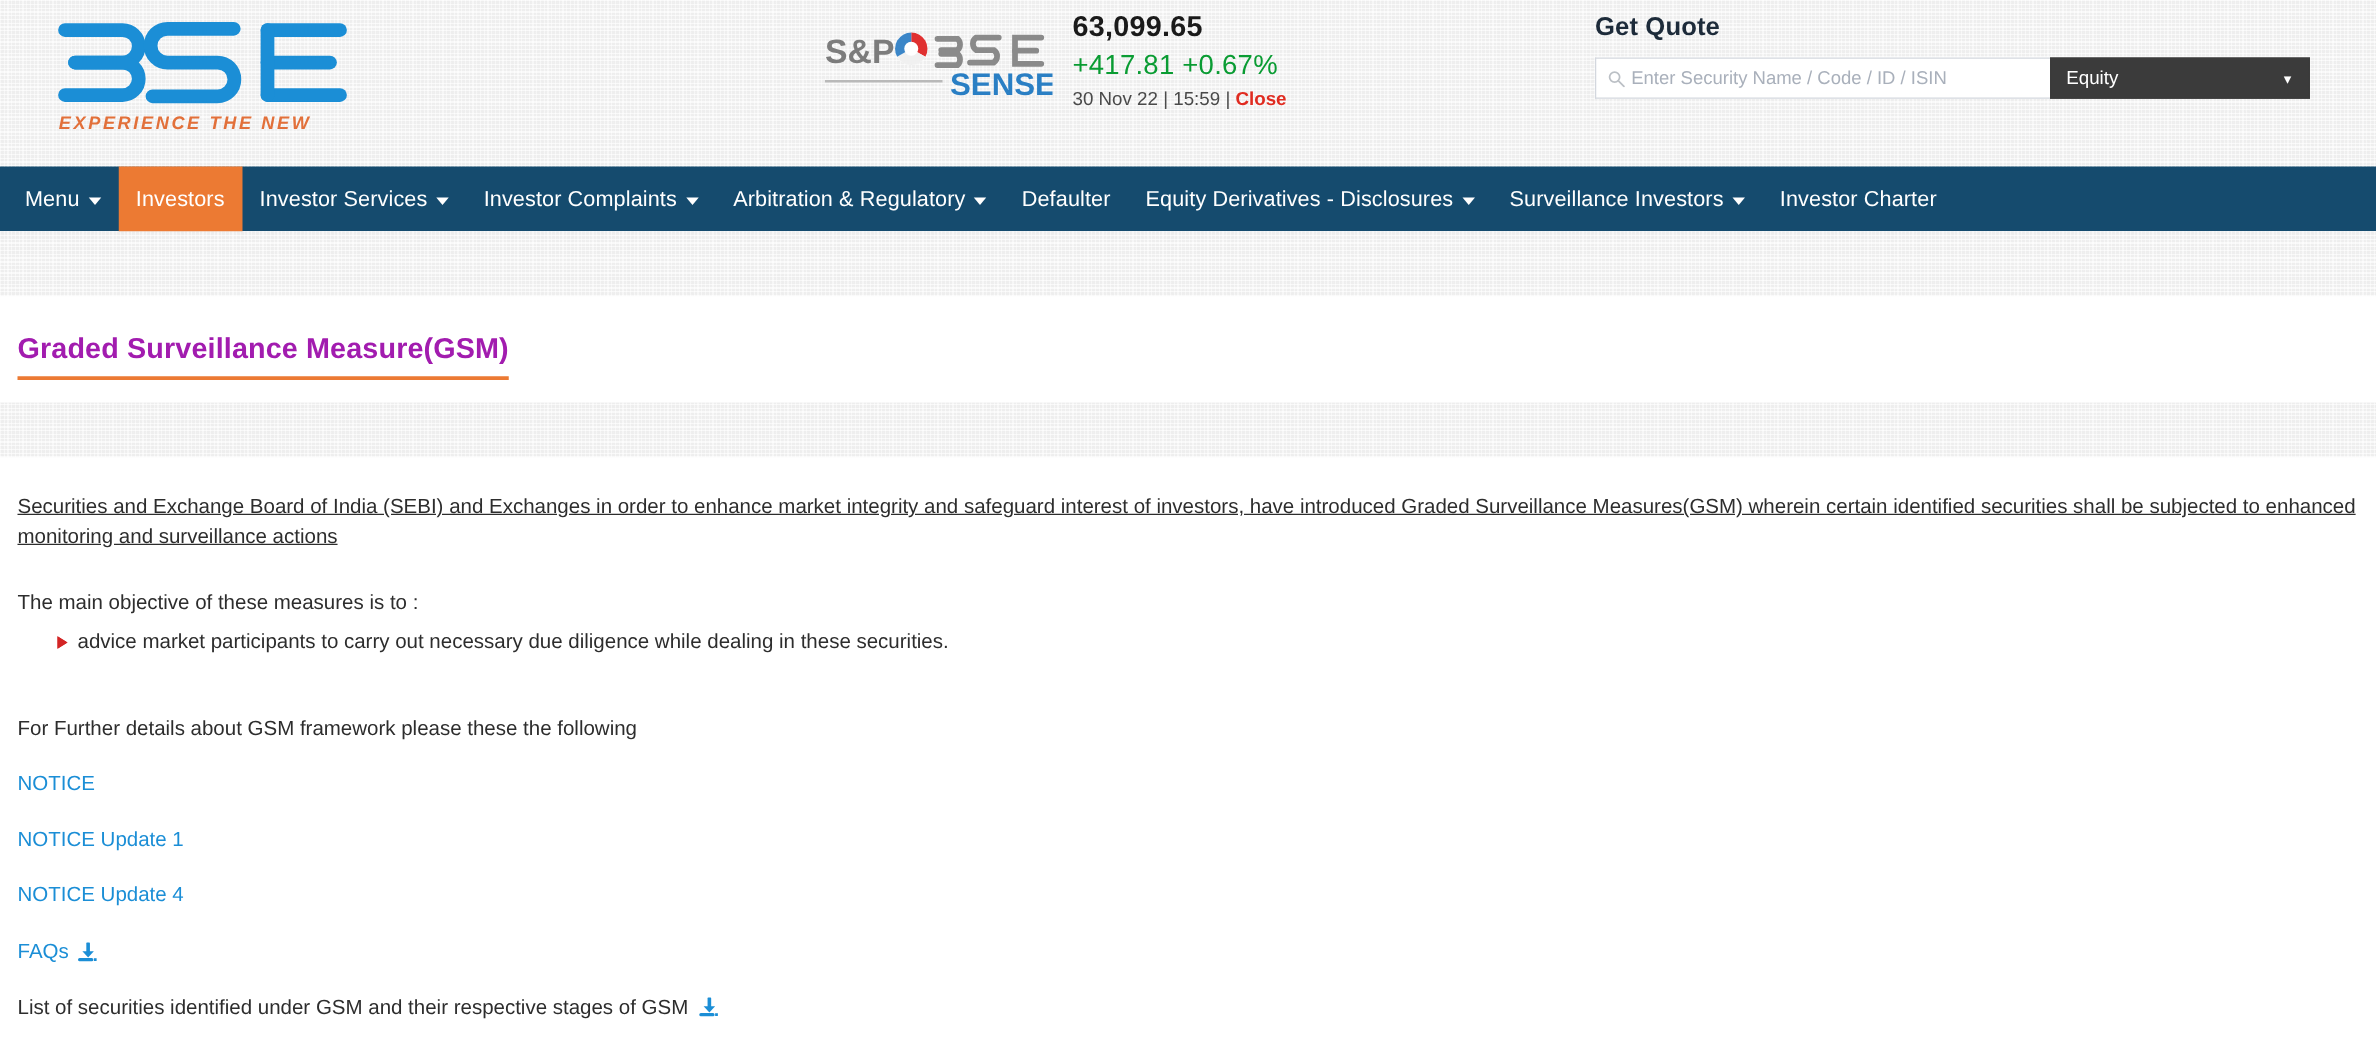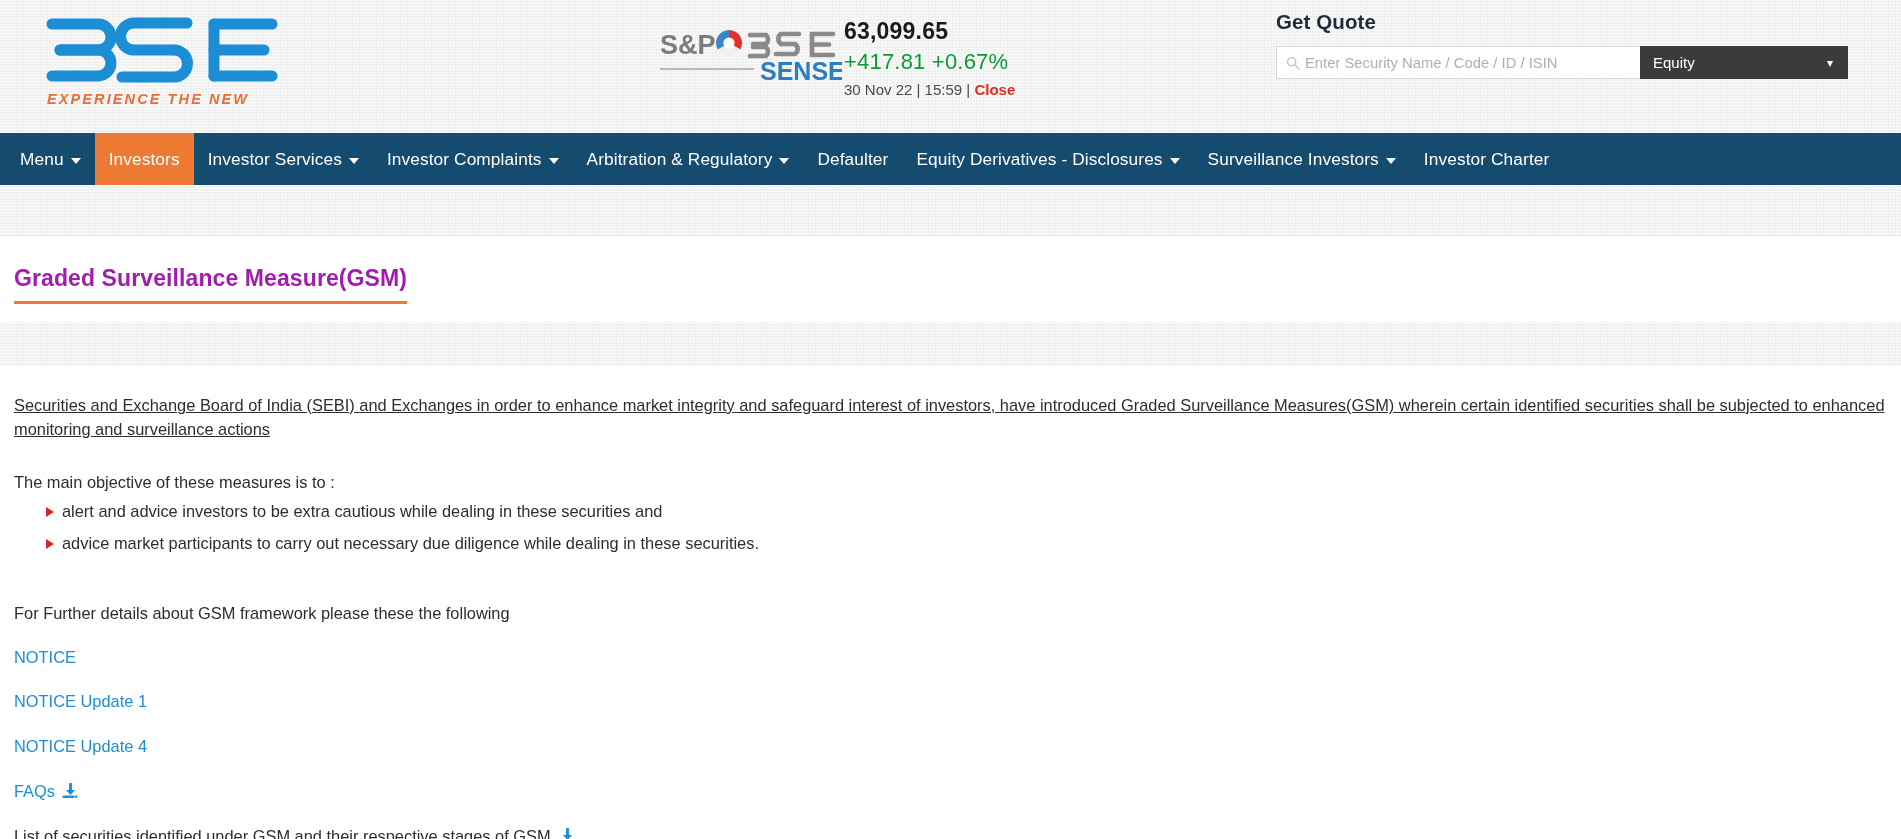--- a/index.html
+++ b/index.html
@@ -50,24 +50,24 @@
     letter-spacing: 2.1px;
     color: #e2703a;
     font-weight: 600;
     margin-top: 5px;
     margin-left: 5px;
   }
 
   
   .sensex {
     position: absolute;
-    left: 660px; top: 14px;
+    left: 660px; top: 4px;
     display: flex;
-    align-items: center;
-    gap: 2px;
+    align-items: flex-end;
+    gap: 16px;
   }
   .sp-logo { margin-top: 6px; }
   .quote-col { line-height: 1.18; padding-top: 4px; }
   .q-value {
     font-size: 23px;
     font-weight: 700;
     color: #1a1a1a;
     letter-spacing: .2px;
   }
   .q-change {
@@ -358,21 +358,20 @@
 <div class="mid-band tex"></div>
 
 <div class="content">
 
   <p class="intro">Securities and Exchange Board of India (SEBI) and Exchanges in order to enhance market integrity and safeguard interest of investors, have introduced Graded Surveillance Measures(GSM) wherein certain identified securities shall be subjected to enhanced monitoring and surveillance actions</p>
 
   <p class="obj-lead">The main objective of these measures is to :</p>
   <ul class="obj-list">
     <li>
       <span class="tri"></span>
-      <span>alert and advice investors to be extra cautious while dealing in these securities and</span>
     </li>
     <li>
       <span class="tri"></span>
       <span>advice market participants to carry out necessary due diligence while dealing in these securities.</span>
     </li>
   </ul>
 
   <p class="further">For Further details about GSM framework please these the following</p>
 
   <a class="dl-link">NOTICE</a>

